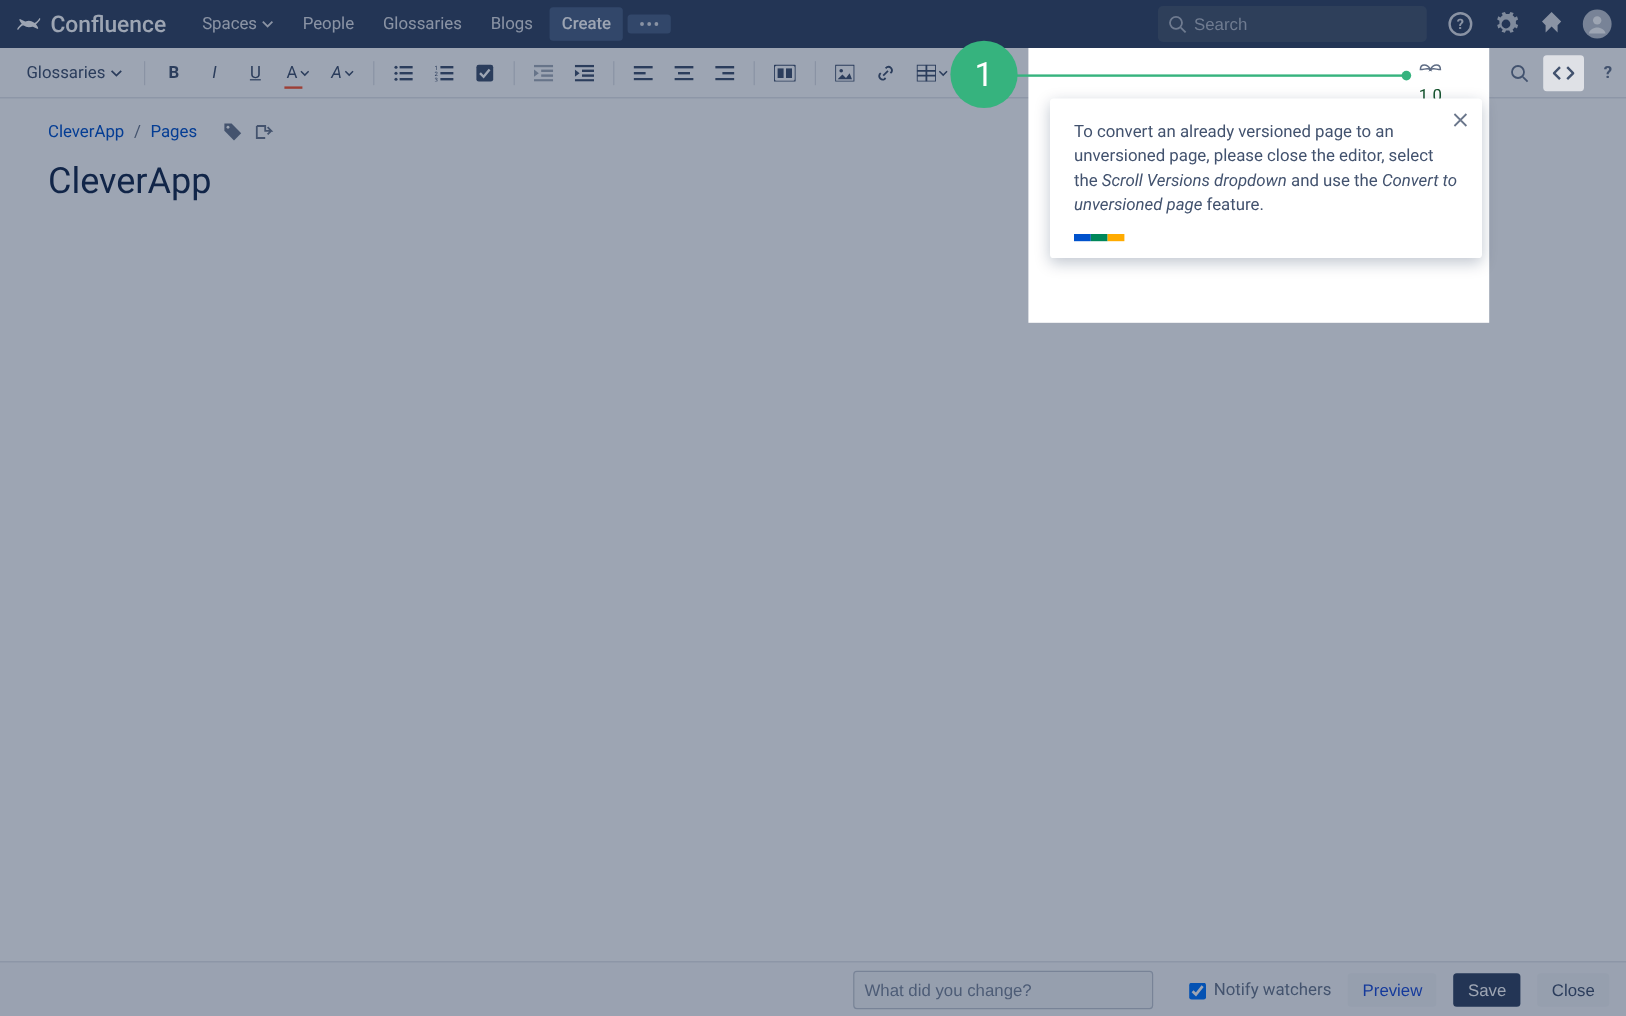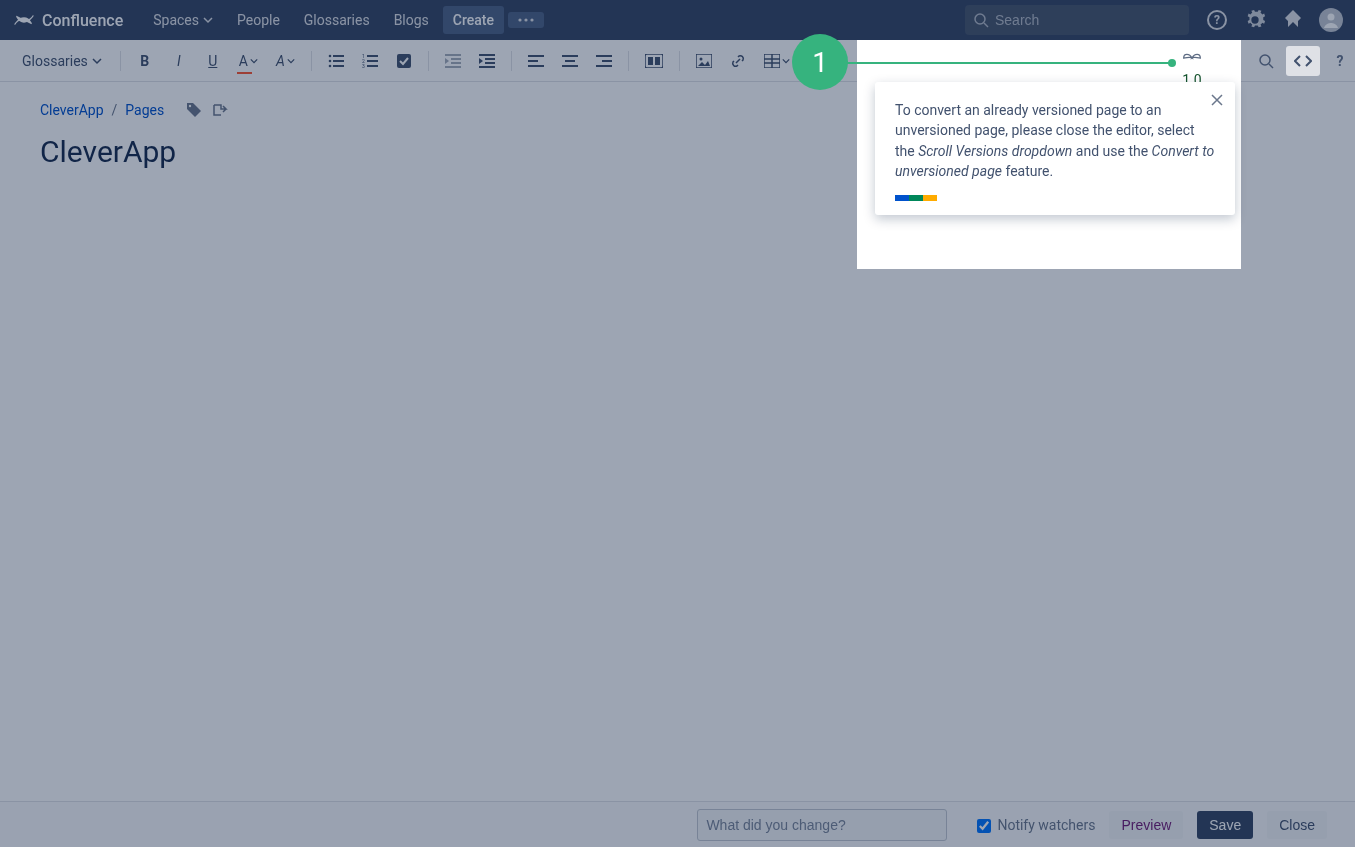--- a/index.html
+++ b/index.html
@@ -1,20 +1,20 @@
 <!DOCTYPE html>
 <html><head>
 <meta charset="utf-8">
 <style>
 * { box-sizing: border-box; margin: 0; padding: 0; }
 body { font-family: -apple-system, BlinkMacSystemFont, "Segoe UI", Roboto, sans-serif; font-size: 14px; color: #172b4d; background: #fff; width: 1355px; height: 847px; overflow: hidden; position: relative; }
 
 
 .topnav { background: #344563; height: 40px; display: flex; align-items: center; padding: 0 12px; color: #fff; }
-.logo { display: flex; align-items: center; gap: 6px; font-size: 16px; font-weight: 500; color: #fff; }
+.logo { display: flex; align-items: center; gap: 6px; font-size: 19px; font-weight: 500; color: #fff; }
 .logo svg { width: 24px; height: 24px; }
 .navitems { display: flex; align-items: center; gap: 4px; margin-left: 20px; }
 .navitem { padding: 6px 10px; color: #dfe1e6; cursor: pointer; border-radius: 3px; display: flex; align-items: center; gap: 4px; }
 .navitem.create { background: #4d6386; color: #fff; font-weight: 500; }
 .navitem.more { background: #4d6386; padding: 6px 10px; }
 .searchbox { margin-left: auto; background: #46556c; border-radius: 4px; height: 30px; width: 224px; display: flex; align-items: center; padding: 0 8px; color: #b3bac5; }
 .searchbox input { background: transparent; border: none; color: #eab308; margin-left: 6px; outline: none; font-size: 14px; flex: 1; }
 .searchbox input::placeholder { color: #b3bac5; }
 .topicons { display: flex; align-items: center; gap: 14px; margin-left: 16px; color: #dfe1e6; }
 .topicons > span { width: 24px; height: 24px; display: flex; align-items: center; justify-content: center; cursor: pointer; }
@@ -33,27 +33,27 @@
 .code-btn { background: #dfe1e6; padding: 4px 8px; border-radius: 3px; font-family: monospace; font-size: 13px; }
 
 
 .content { padding: 20px 40px; }
 .breadcrumb { display: flex; align-items: center; gap: 8px; color: #6b778c; font-size: 14px; }
 .breadcrumb a { color: #0052cc; text-decoration: none; }
 .bc-icons { display: flex; gap: 10px; margin-left: 14px; color: #6b778c; }
 .page-title { font-size: 30px; font-weight: 400; margin-top: 16px; color: #172b4d; }
 
 
-.bottombar { position: absolute; bottom: 0; left: 0; right: 0; height: 46px; border-top: 1px solid #dfe1e6; background: #fafbfc; display: flex; align-items: center; justify-content: flex-end; padding: 0 28px; gap: 14px; }
+.bottombar { position: absolute; bottom: 0; left: 0; right: 0; height: 46px; border-top: 1px solid #dfe1e6; background: #fafbfc; display: flex; align-items: center; justify-content: flex-end; padding: 0 14px; gap: 14px; }
 .change-input { width: 250px; height: 32px; padding: 0 8px; border: 1px solid #c1c7d0; border-radius: 3px; background: #f4f5f7; font-size: 14px; color: #172b4d; }
 .change-input::placeholder { color: #7a869a; }
 .notify { display: flex; align-items: flex-end; gap: 6px; color: #6b778c; margin-left: 16px; }
 .notify input { width: 14px; height: 14px; }
 .btn { padding: 6px 12px; border-radius: 3px; border: none; cursor: pointer; font-size: 14px; }
-.btn-preview { background: #f4f5f7; color: #701a75; }
+.btn-preview { background: #f4f5f7; color: #1d4ed8; }
 .btn-save { background: #344563; color: #fff; font-weight: 500; }
 .btn-close { background: #f4f5f7; color: #42526e; }
 .spotlight-rect { position: absolute; top: 40px; left: 857px; width: 384px; height: 229px; background: #fff; box-shadow: 0 0 0 9999px rgba(9,30,66,0.4); }
 .annot-badge { position: absolute; top: 34px; left: 792px; width: 56px; height: 56px; border-radius: 50%; background: #36b37e; color: #fff; font-size: 28px; font-weight: 400; display: flex; align-items: center; justify-content: center; z-index: 20; }
 .annot-line { position: absolute; top: 62px; left: 844px; width: 328px; height: 2px; background: #36b37e; z-index: 19; }
 .annot-line::after { content: ""; position: absolute; right: -4px; top: -3px; width: 8px; height: 8px; border-radius: 50%; background: #36b37e; }
 
 
 .popover { position: absolute; top: 82px; left: 875px; width: 360px; background: #fff; border-radius: 3px; box-shadow: 0 4px 12px rgba(9,30,66,0.25); padding: 18px 20px 14px 20px; z-index: 18; }
 .popover h3 { font-size: 16px; font-weight: 600; color: #172b4d; margin-bottom: 10px; }

